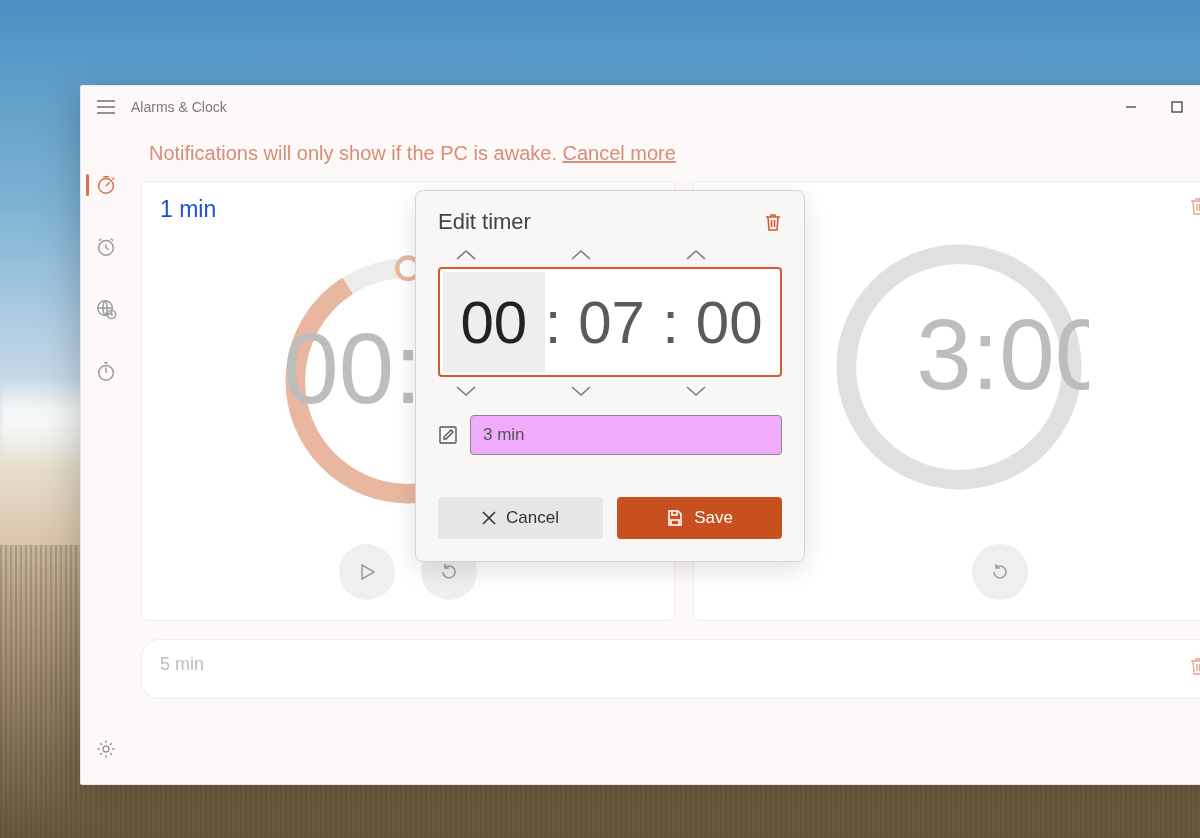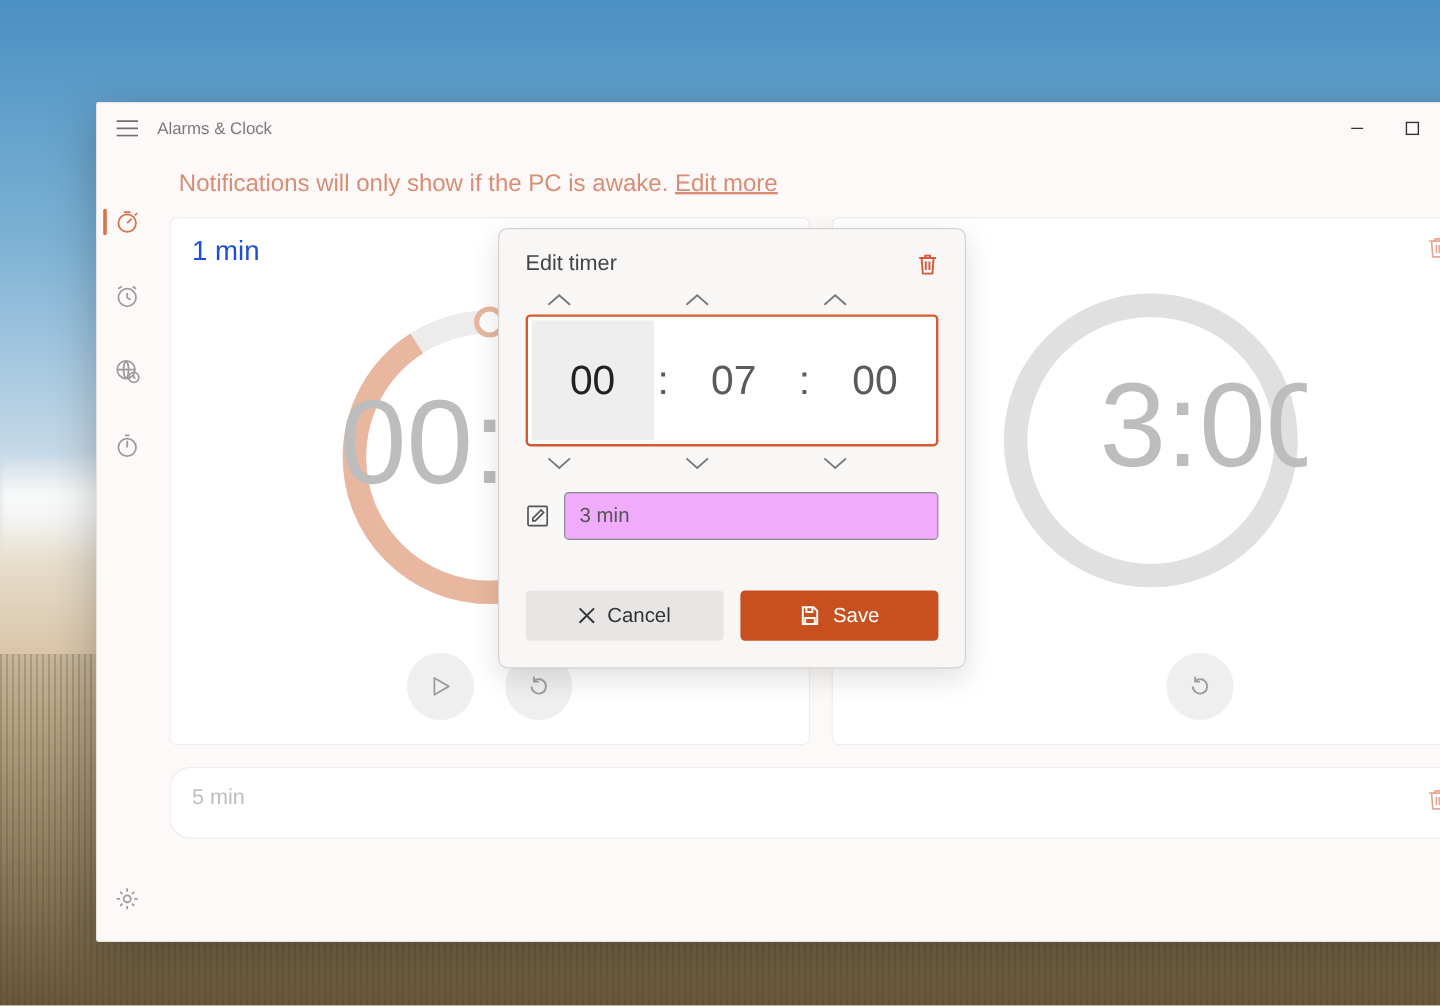--- a/index.html
+++ b/index.html
@@ -86,31 +86,31 @@
 
   
   .dialog{
     position:absolute; top:190px; left:415px; width:390px;
     background:#F9F7F6; border:1px solid #d6d2d0; border-radius:8px;
     box-shadow:0 8px 24px rgba(0,0,0,.12);
     padding:18px 22px 22px 22px;
     z-index:20;
   }
   .dlgHead{ display:flex; align-items:center; }
-  .dlgTitle{ font-size:18px; color:#444; }
+  .dlgTitle{ font-size:22px; color:#444; }
   .dlgTrash{ margin-left:auto; color:#D65A3A; }
 
   .spinArrows{ display:flex; justify-content:space-around; margin-top:14px;}
   .spinArrows.down{ margin-top:8px; margin-bottom:18px;}
   .chev{ color:#888; width:80px; text-align:center;}
 
   .timeInput{
     border:2px solid #D65A2F; border-radius:4px; background:#fff;
     display:flex; align-items:center; height:110px; margin-top:6px;
-    font-size:34px; font-weight:300; color:#5a5a5a;
+    font-size:60px; font-weight:300; color:#5a5a5a;
   }
   .timeSeg{ flex:1; text-align:center; }
   .timeSeg.sel{ background:#eee; color:#222; margin:3px 0 3px 3px; height:calc(100% - 6px); display:flex; align-items:center; justify-content:center;}
   .colon{ width:16px; text-align:center; }
 
   .nameRow{ display:flex; align-items:center; gap:12px; }
   .editIco{ color:#555; }
   .nameField{
     flex:1; border:1px solid #8a8a8a; border-radius:4px; background:#f0abfc;
     height:40px; padding:0 12px; font-size:17px; color:#555;
@@ -211,21 +211,21 @@
                 <circle cx="12" cy="12" r="3.2"></circle>
                 <path d="M12 2.5v3M12 18.5v3M21.5 12h-3M5.5 12h-3M18.4 5.6l-2.1 2.1M7.7 16.3l-2.1 2.1M18.4 18.4l-2.1-2.1M7.7 7.7L5.6 5.6"></path>
               </svg>
           </span>
         </div>
       </div>
 
       <div class="main">
 
         <div class="banner">
-          <span>Notifications will only show if the PC is awake. </span><a href="#">Edit more</a>
+          <span>Notifications will only show if the PC is awake. </span><a href="#">Cancel more</a>
         </div>
 
         <div class="cards">
 
           <div class="card">
             <div class="label">1 min</div>
             <div class="trash">
               <svg width="18" height="20" viewBox="0 0 18 20" fill="none" stroke="currentColor" stroke-width="1.4">
                   <path d="M2 5h14M7 5V3h4v2M4 5l1 13h8l1-13M8 8v7M10.5 8v7"></path>
                 </svg>

